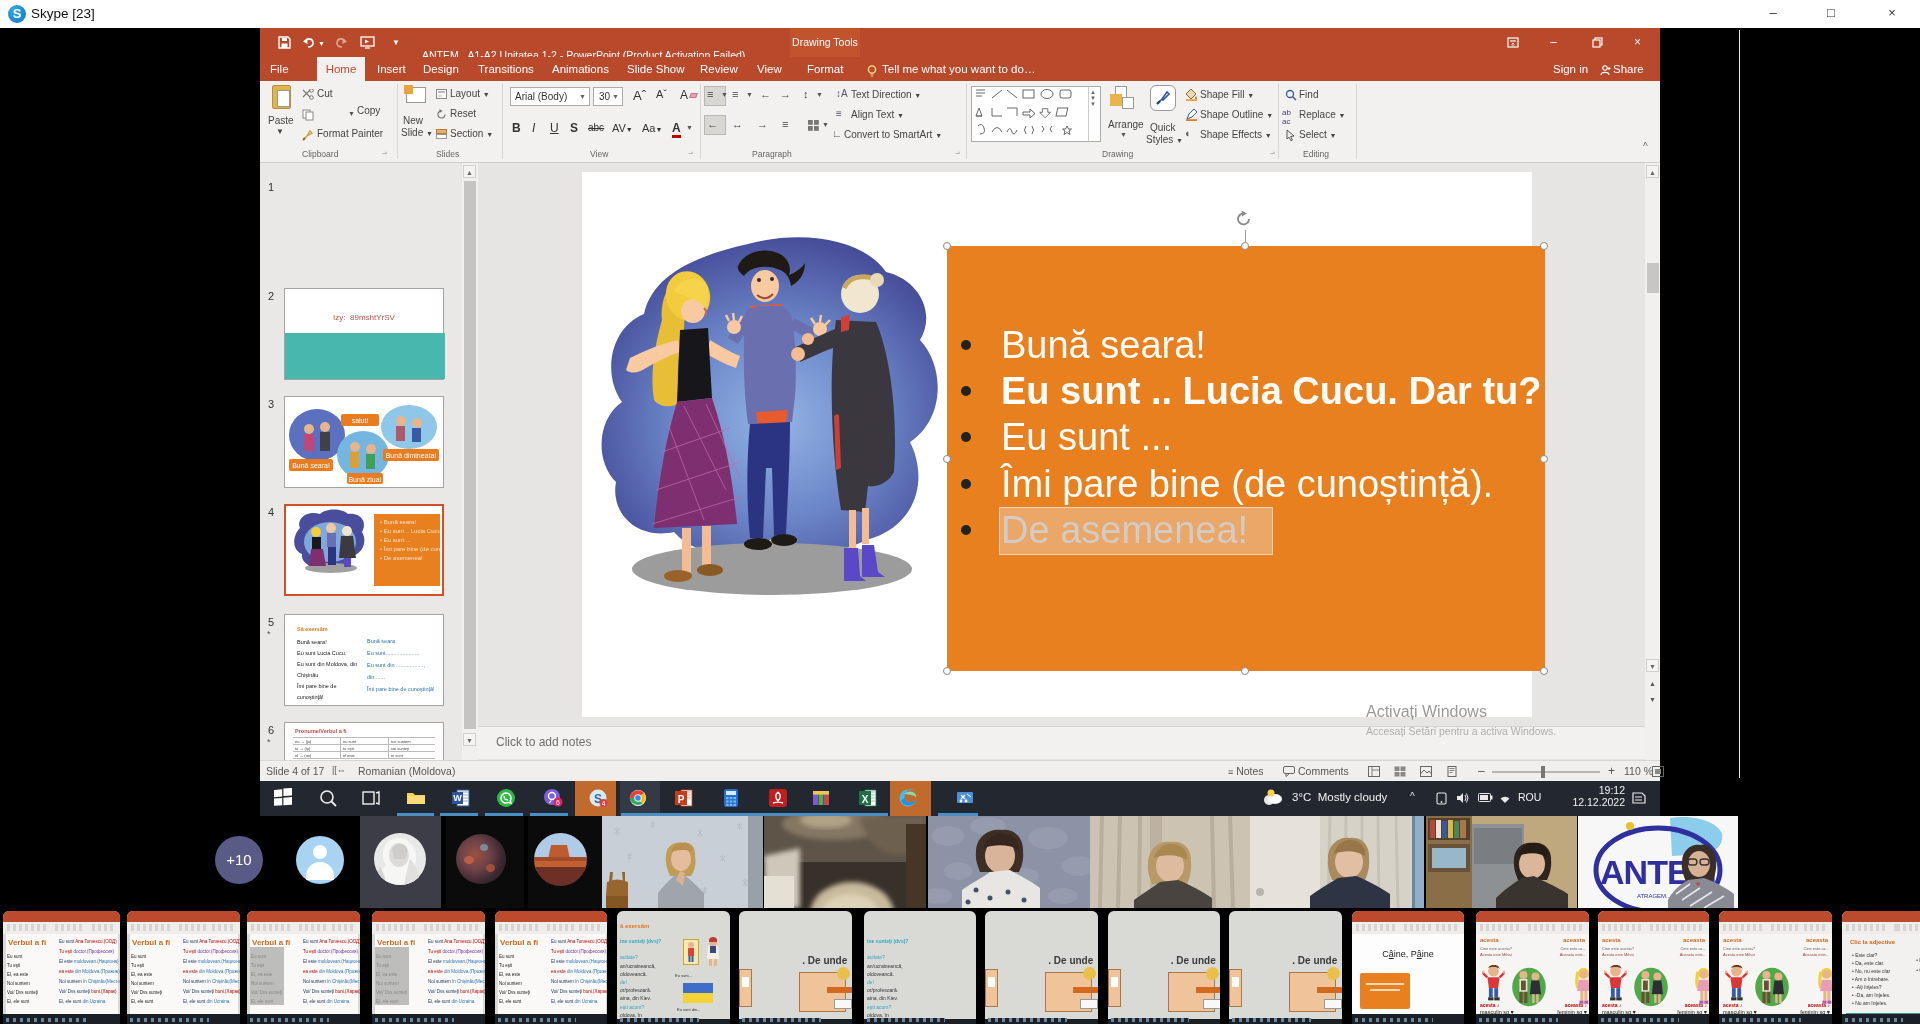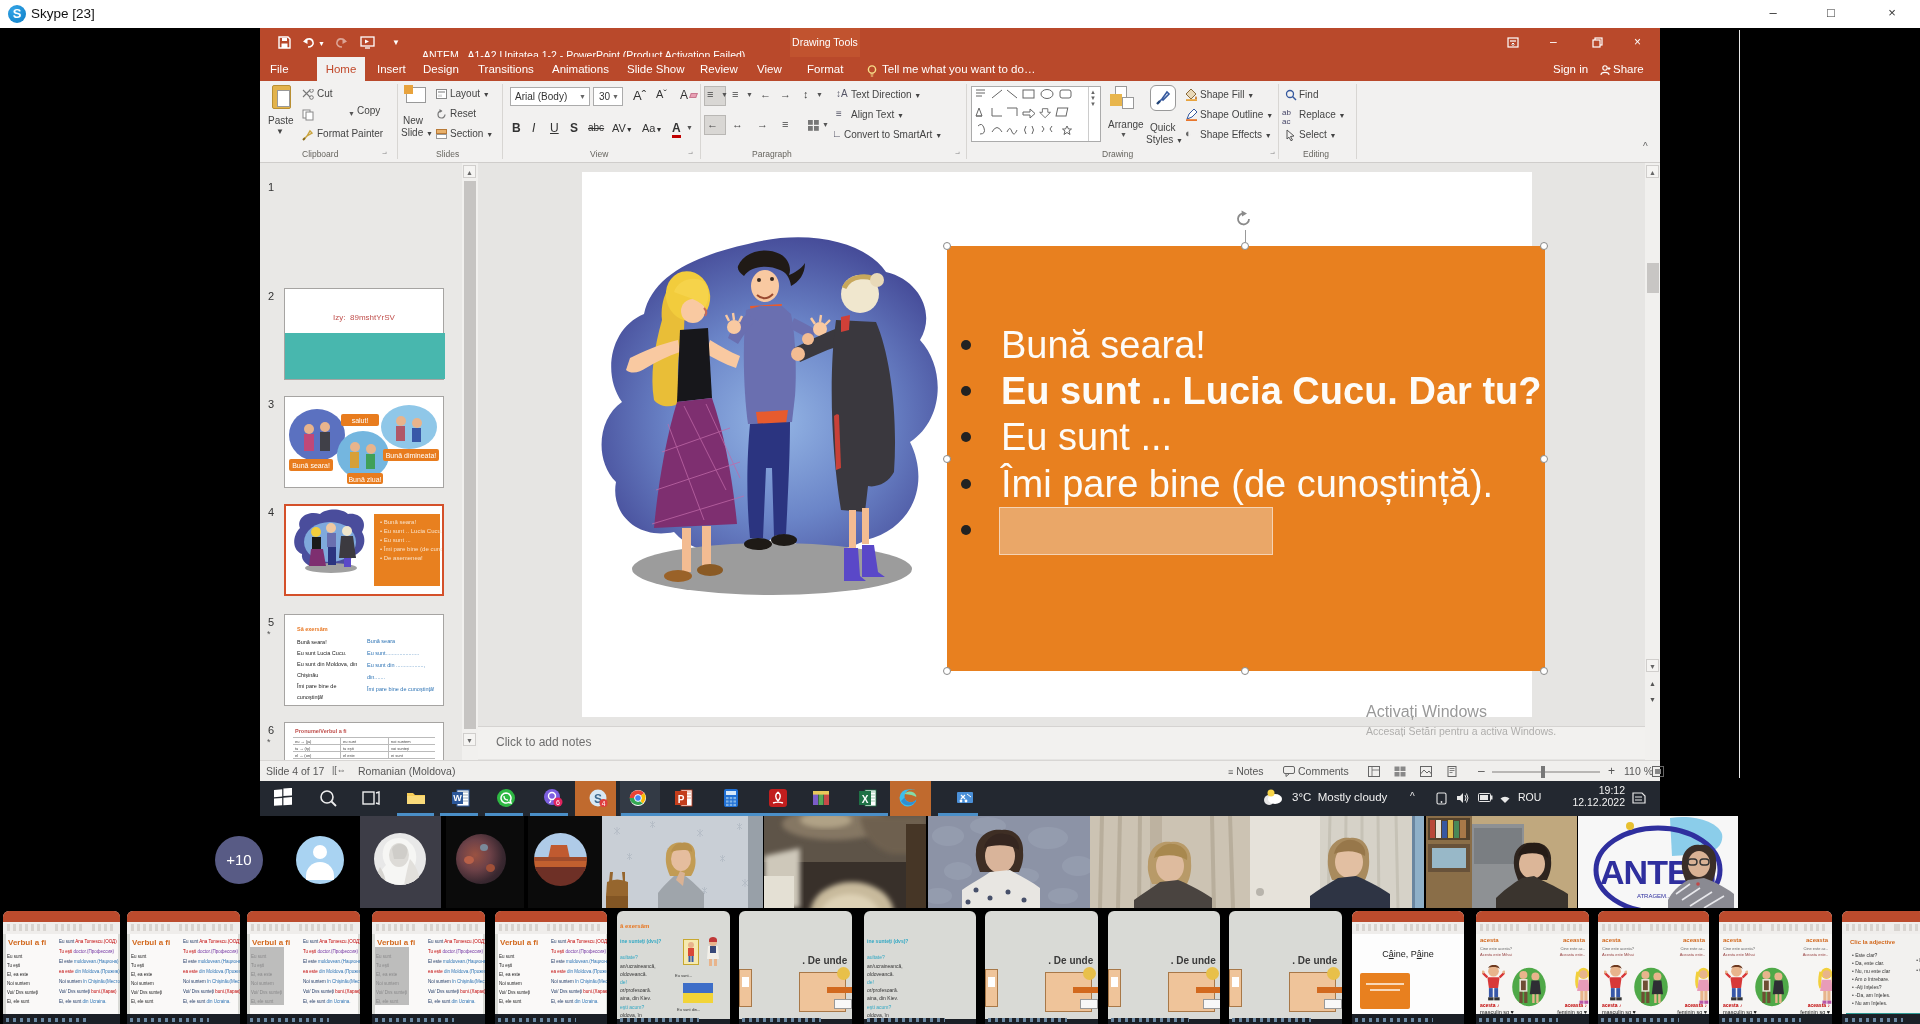--- a/index.html
+++ b/index.html
@@ -479,20 +479,21 @@
             <span class="b" style="top:94px;"></span>
               <span class="ln" style="top:78px;">Bună seara!</span>
             <span class="b" style="top:140px;"></span>
               <span class="ln" style="top:124px;font-weight:bold;">Eu sunt .. Lucia Cucu. Dar tu?</span>
             <span class="b" style="top:186px;"></span>
               <span class="ln" style="top:170px;">Eu sunt ...</span>
             <span class="b" style="top:233px;"></span>
               <span class="ln" style="top:217px;">Îmi pare bine (de cunoștință).</span>
             <span class="b" style="top:279px;"></span>
             <div class="abs" style="left:52px;top:261px;width:274px;height:48px;background:rgba(235,222,205,0.42);border:1px solid rgba(255,255,255,0.5);"></div>
+            <span class="ln" style="top:263px;color:#D3CCC5;">De asemenea!</span>
           </div>
 
           <div class="handle abs" style="left:361px;top:70px;"></div>
           <div class="handle abs" style="left:659px;top:70px;"></div>
           <div class="handle abs" style="left:958px;top:70px;"></div>
           <div class="handle abs" style="left:361px;top:283px;"></div>
           <div class="handle abs" style="left:958px;top:283px;"></div>
           <div class="handle abs" style="left:361px;top:495px;"></div>
           <div class="handle abs" style="left:659px;top:495px;"></div>
           <div class="handle abs" style="left:958px;top:495px;"></div>

